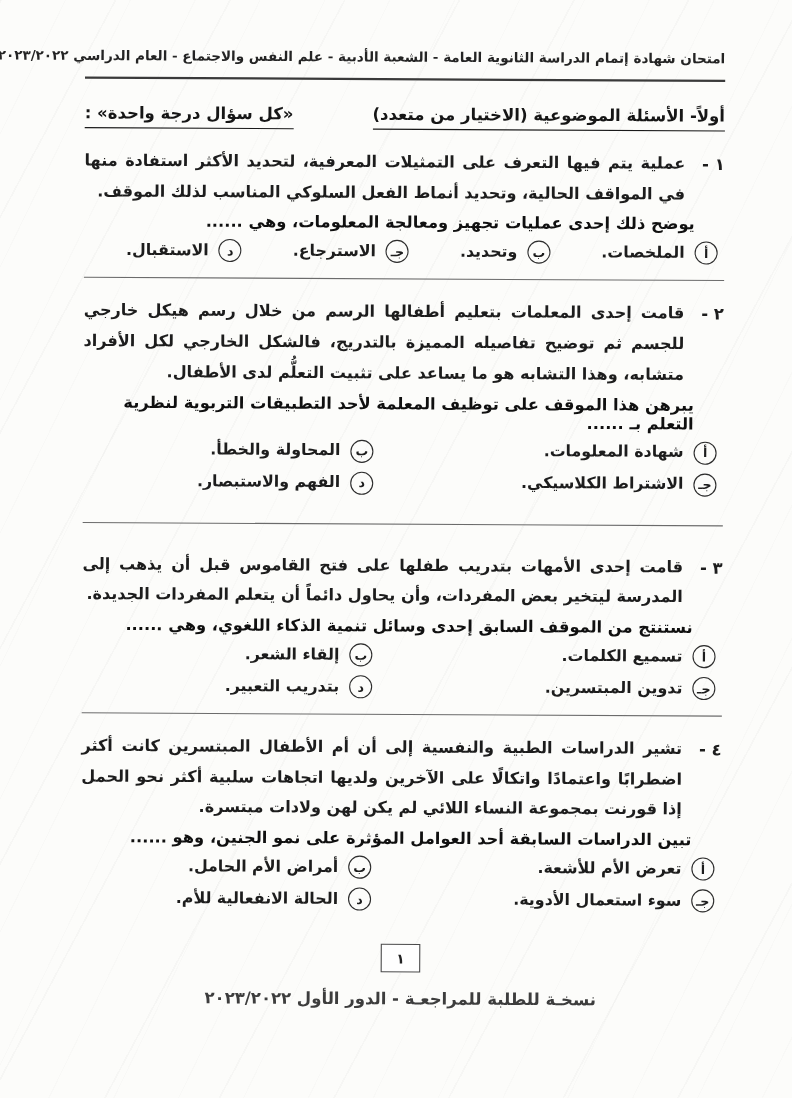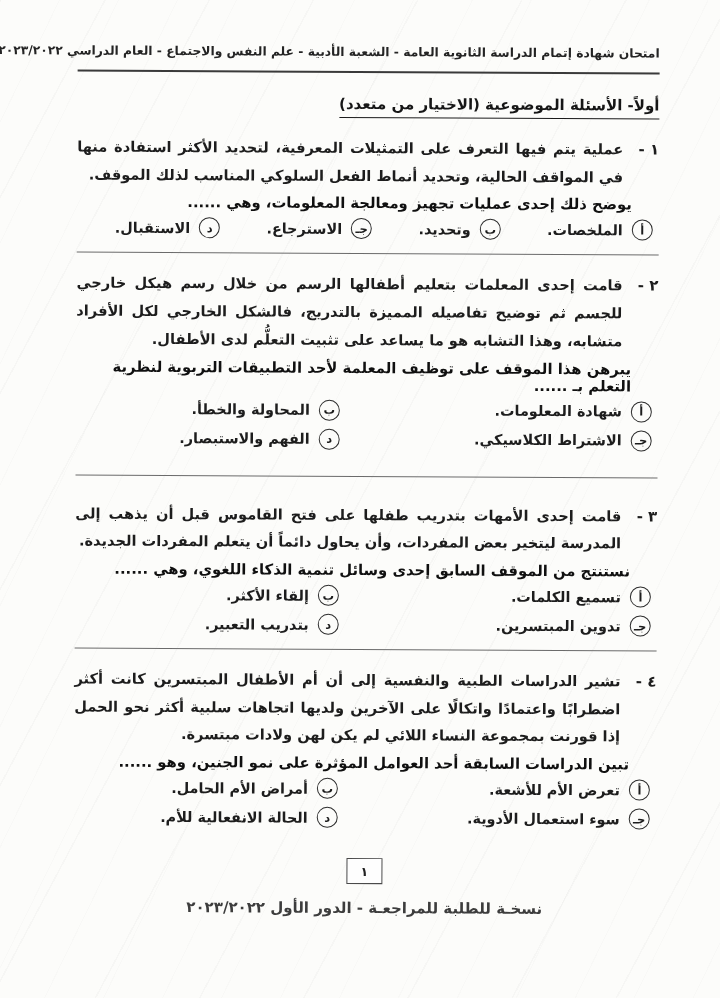--- a/index.html
+++ b/index.html
@@ -65,20 +65,21 @@
 </head>
 <body>
 
 <div class="sheet">
 
   <div class="header-title">امتحان شهادة إتمام الدراسة الثانوية العامة - الشعبة الأدبية - علم النفس والاجتماع - العام الدراسي ٢٠٢٣/٢٠٢٢ - الدور الأول</div>
   <hr class="header-rule">
 
   <div class="title-row">
     <span class="title-main">أولاً- الأسئلة الموضوعية (الاختيار من متعدد)</span>
+    <span class="title-note">«كل سؤال درجة واحدة» :</span>
   </div>
 
   <section class="q">
     <div class="q-body">
       <span class="q-num">١ -</span>
       <p class="q-text">عملية يتم فيها التعرف على التمثيلات المعرفية، لتحديد الأكثر استفادة منها في المواقف الحالية، وتحديد أنماط الفعل السلوكي المناسب لذلك الموقف.</p>
     </div>
     <p class="q-prompt">يوضح ذلك إحدى عمليات تجهيز ومعالجة المعلومات، وهي ......</p>
     <div class="options row4">
       <span class="opt">
@@ -136,21 +137,21 @@
       <p class="q-text">قامت إحدى الأمهات بتدريب طفلها على فتح القاموس قبل أن يذهب إلى المدرسة ليتخير بعض المفردات، وأن يحاول دائماً أن يتعلم المفردات الجديدة.</p>
     </div>
     <p class="q-prompt">نستنتج من الموقف السابق إحدى وسائل تنمية الذكاء اللغوي، وهي ......</p>
     <div class="options grid2">
       <span class="opt">
         <span class="circ">أ</span>
         <span>تسميع الكلمات.</span>
       </span>
       <span class="opt">
         <span class="circ">ب</span>
-        <span>إلقاء الأكثر.</span>
+        <span>إلقاء الشعر.</span>
       </span>
       <span class="opt">
         <span class="circ">جـ</span>
         <span>تدوين المبتسرين.</span>
       </span>
       <span class="opt">
         <span class="circ">د</span>
         <span>بتدريب التعبير.</span>
       </span>
     </div>

